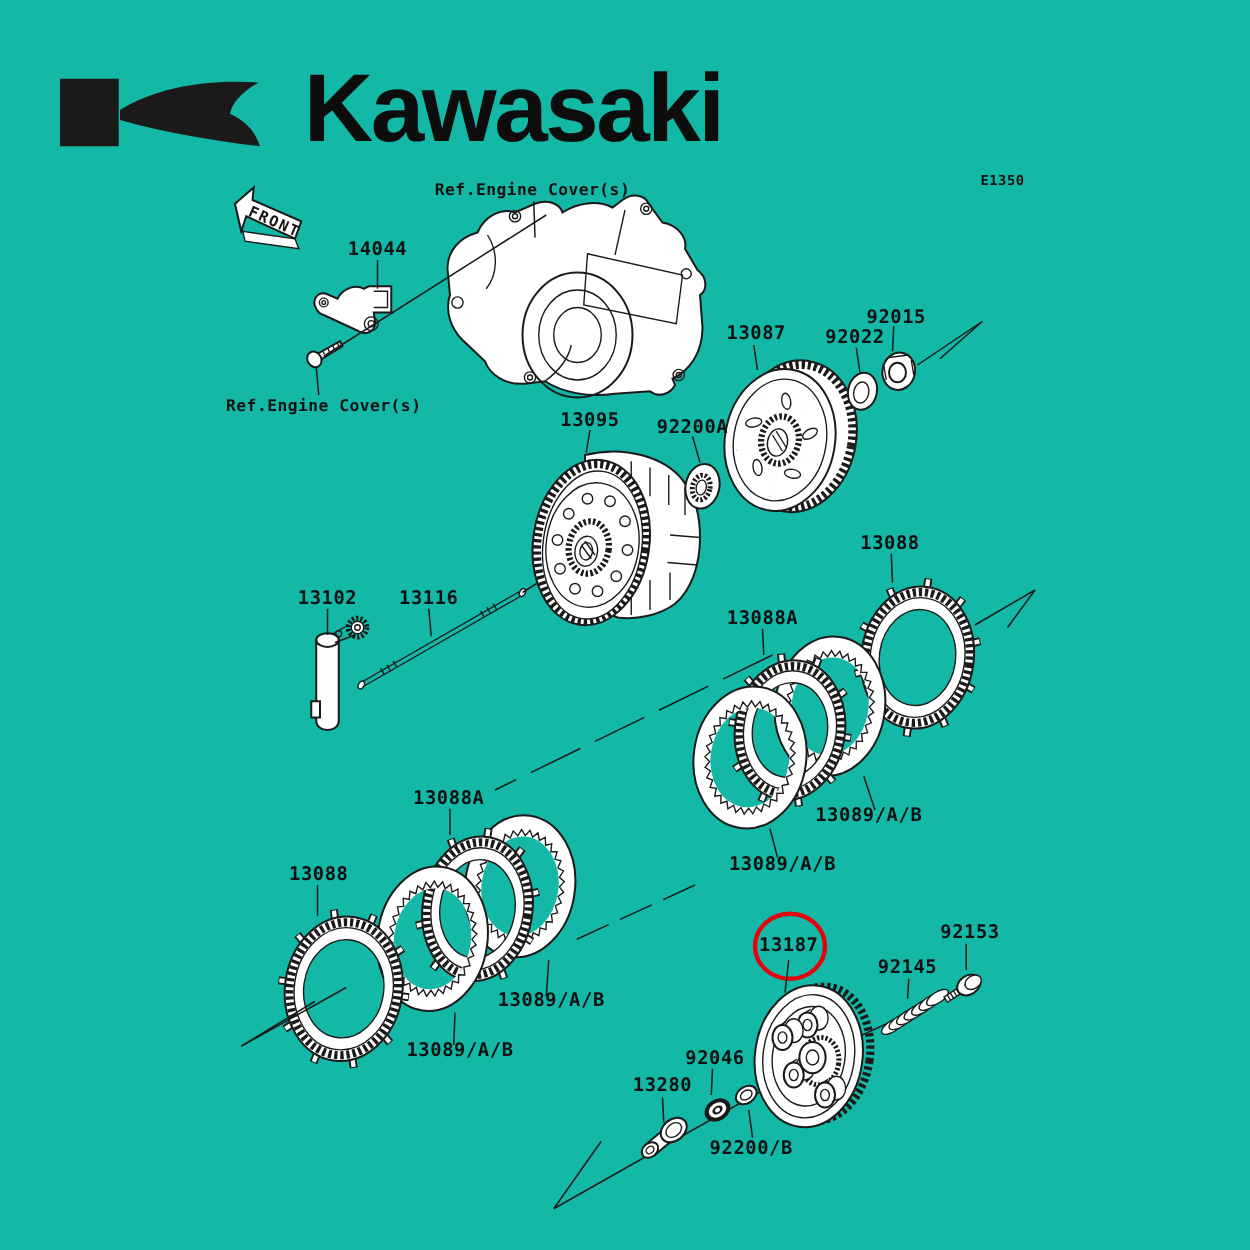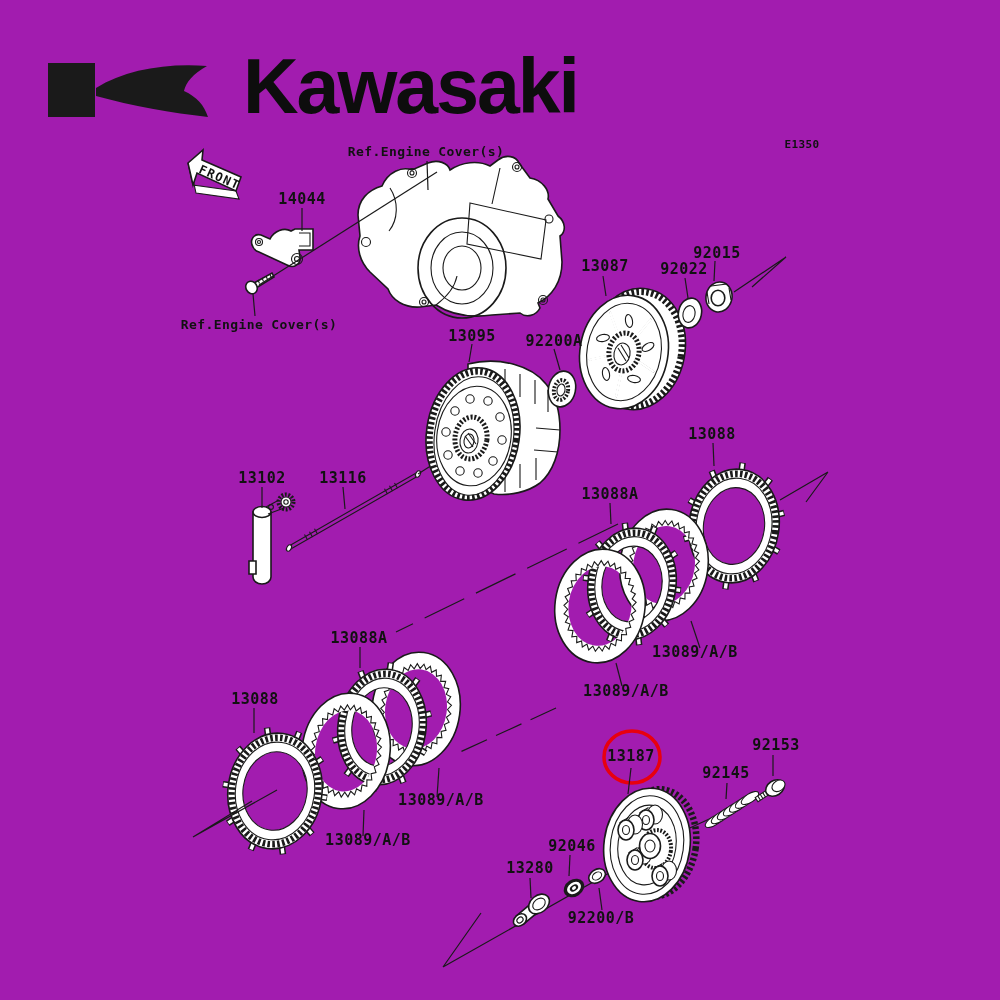--- a/index.html
+++ b/index.html
@@ -1,16 +1,16 @@
 <!DOCTYPE html>
 <html><head>
 <meta charset="utf-8">
 <style>
   html,body{margin:0;padding:0;background:#fff;}
-  .canvas{position:relative;width:1000px;height:1000px;background:#a21caf;overflow:hidden;
+  .canvas{position:relative;width:1000px;height:1000px;background:#14b8a6;overflow:hidden;
           font-family:"DejaVu Sans Mono", monospace;}
   svg{position:absolute;left:0;top:0;}
   .ln  {fill:none;stroke:#1a1a1a;stroke-width:1.6;}
   .lnt {fill:none;stroke:#1a1a1a;stroke-width:1.1;}
   .fw  {fill:#ffffff;stroke:#1a1a1a;stroke-width:1.6;}
   .fwt {fill:#ffffff;stroke:#1a1a1a;stroke-width:1.1;}
   .blk {fill:#1a1a1a;stroke:none;}
   .rim {fill:none;stroke:#1a1a1a;stroke-width:6.5;stroke-dasharray:2.6 2.3;}
   .rimS{fill:none;stroke:#1a1a1a;stroke-width:5;stroke-dasharray:2 1.8;}
   .rimT{fill:none;stroke:#1a1a1a;stroke-width:4;stroke-dasharray:1.8 1.6;}

